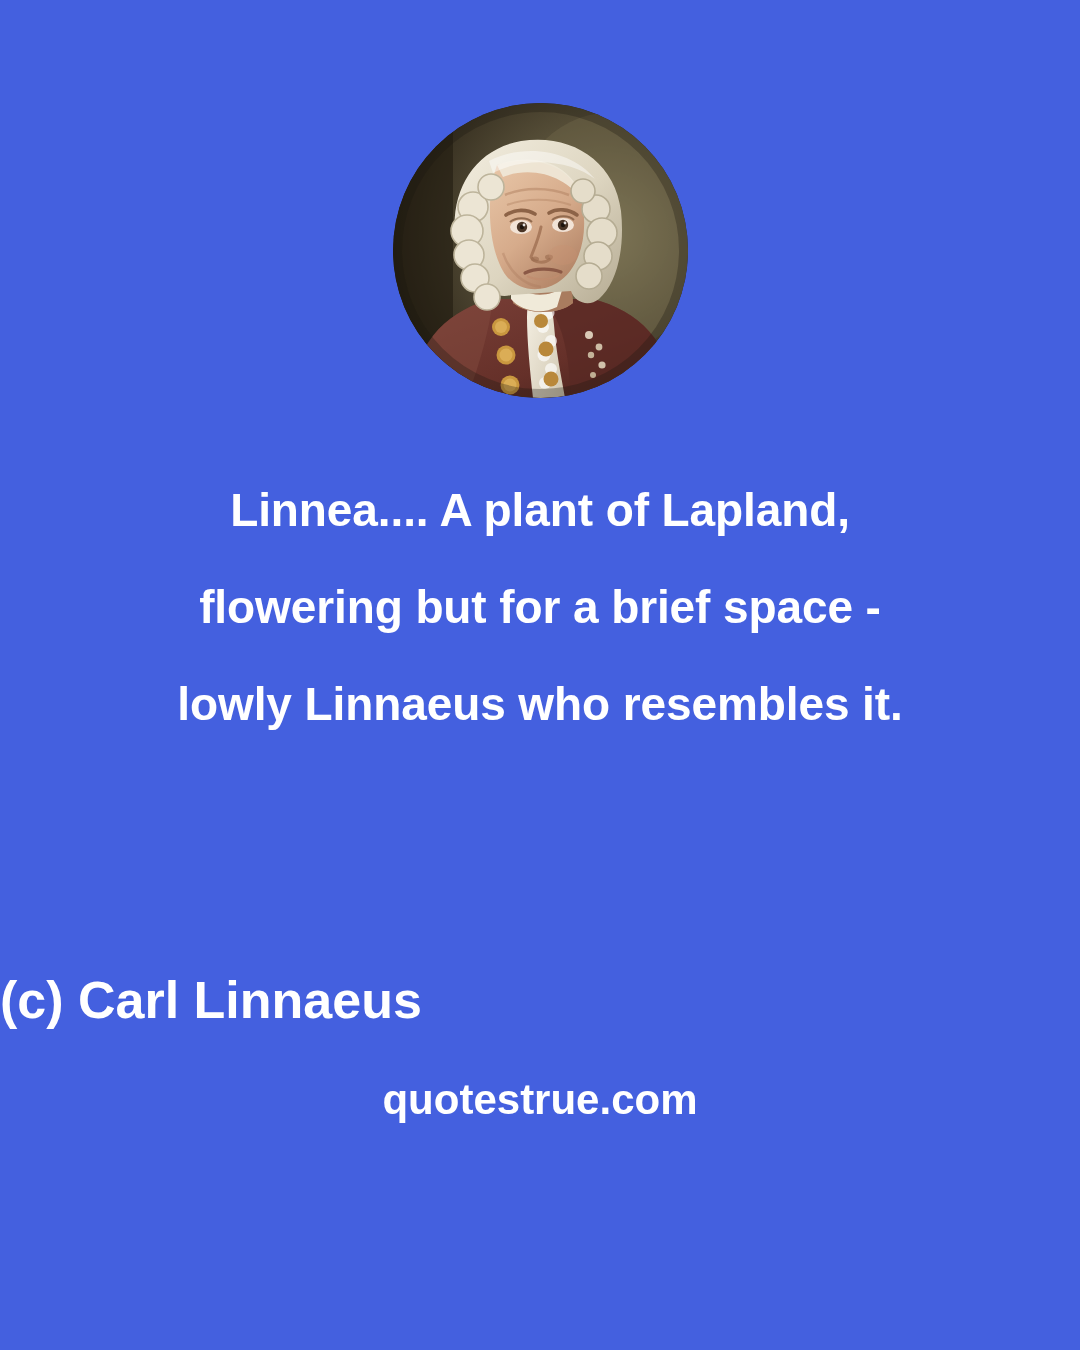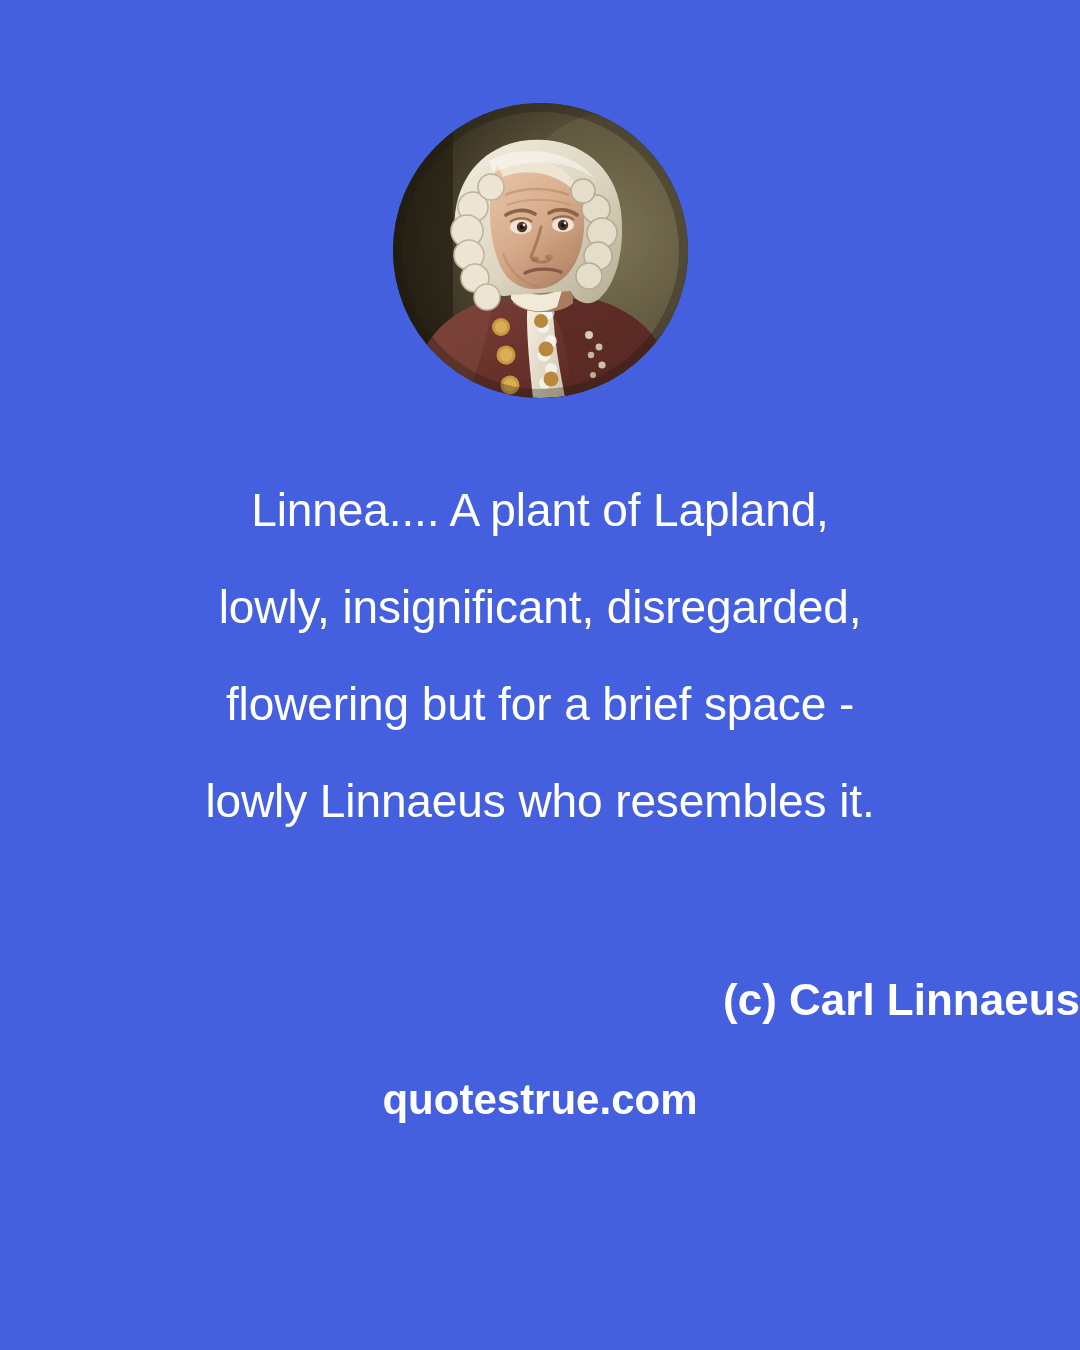--- a/index.html
+++ b/index.html
@@ -44,35 +44,35 @@
     position: absolute;
     left: 0;
     top: 462px;
     width: 1080px;
     text-align: center;
   }
   .quote-line {
     display: block;
     color: #ffffff;
     font-size: 46px;
-    font-weight: 400;
+    font-weight: 700;
     line-height: 97px;
     letter-spacing: -0.1px;
     white-space: nowrap;
   }
 
   
   .attribution {
     position: absolute;
     left: 0;
     top: 974px;
     width: 1080px;
-    text-align: right;
+    text-align: left;
     color: #ffffff;
-    font-size: 44px;
+    font-size: 52px;
     font-weight: 600;
     line-height: 52px;
     white-space: nowrap;
   }
   .site {
     position: absolute;
     left: 0;
     top: 1074px;
     width: 1080px;
     text-align: center;
@@ -221,21 +221,20 @@
 
         <path d="M 96 58 C 130 40 178 46 202 76 C 180 58 134 52 100 70 Z" fill="#ffffff" opacity="0.45"></path>
 
         <circle cx="147.5" cy="147.5" r="147.5" fill="none" stroke="#1b1610" stroke-width="18" opacity="0.30"></circle>
       </g>
     </svg>
   </div>
 
   <div class="quote-block">
     <span class="quote-line">Linnea.... A plant of Lapland,</span>
-    <span class="quote-line">lowly, insignificant, disregarded,</span>
     <span class="quote-line">flowering but for a brief space -</span>
     <span class="quote-line">lowly Linnaeus who resembles it.</span>
   </div>
 
   <div class="attribution">(c) Carl Linnaeus</div>
 
   <div class="site">quotestrue.com</div>
 
 </div>
 

